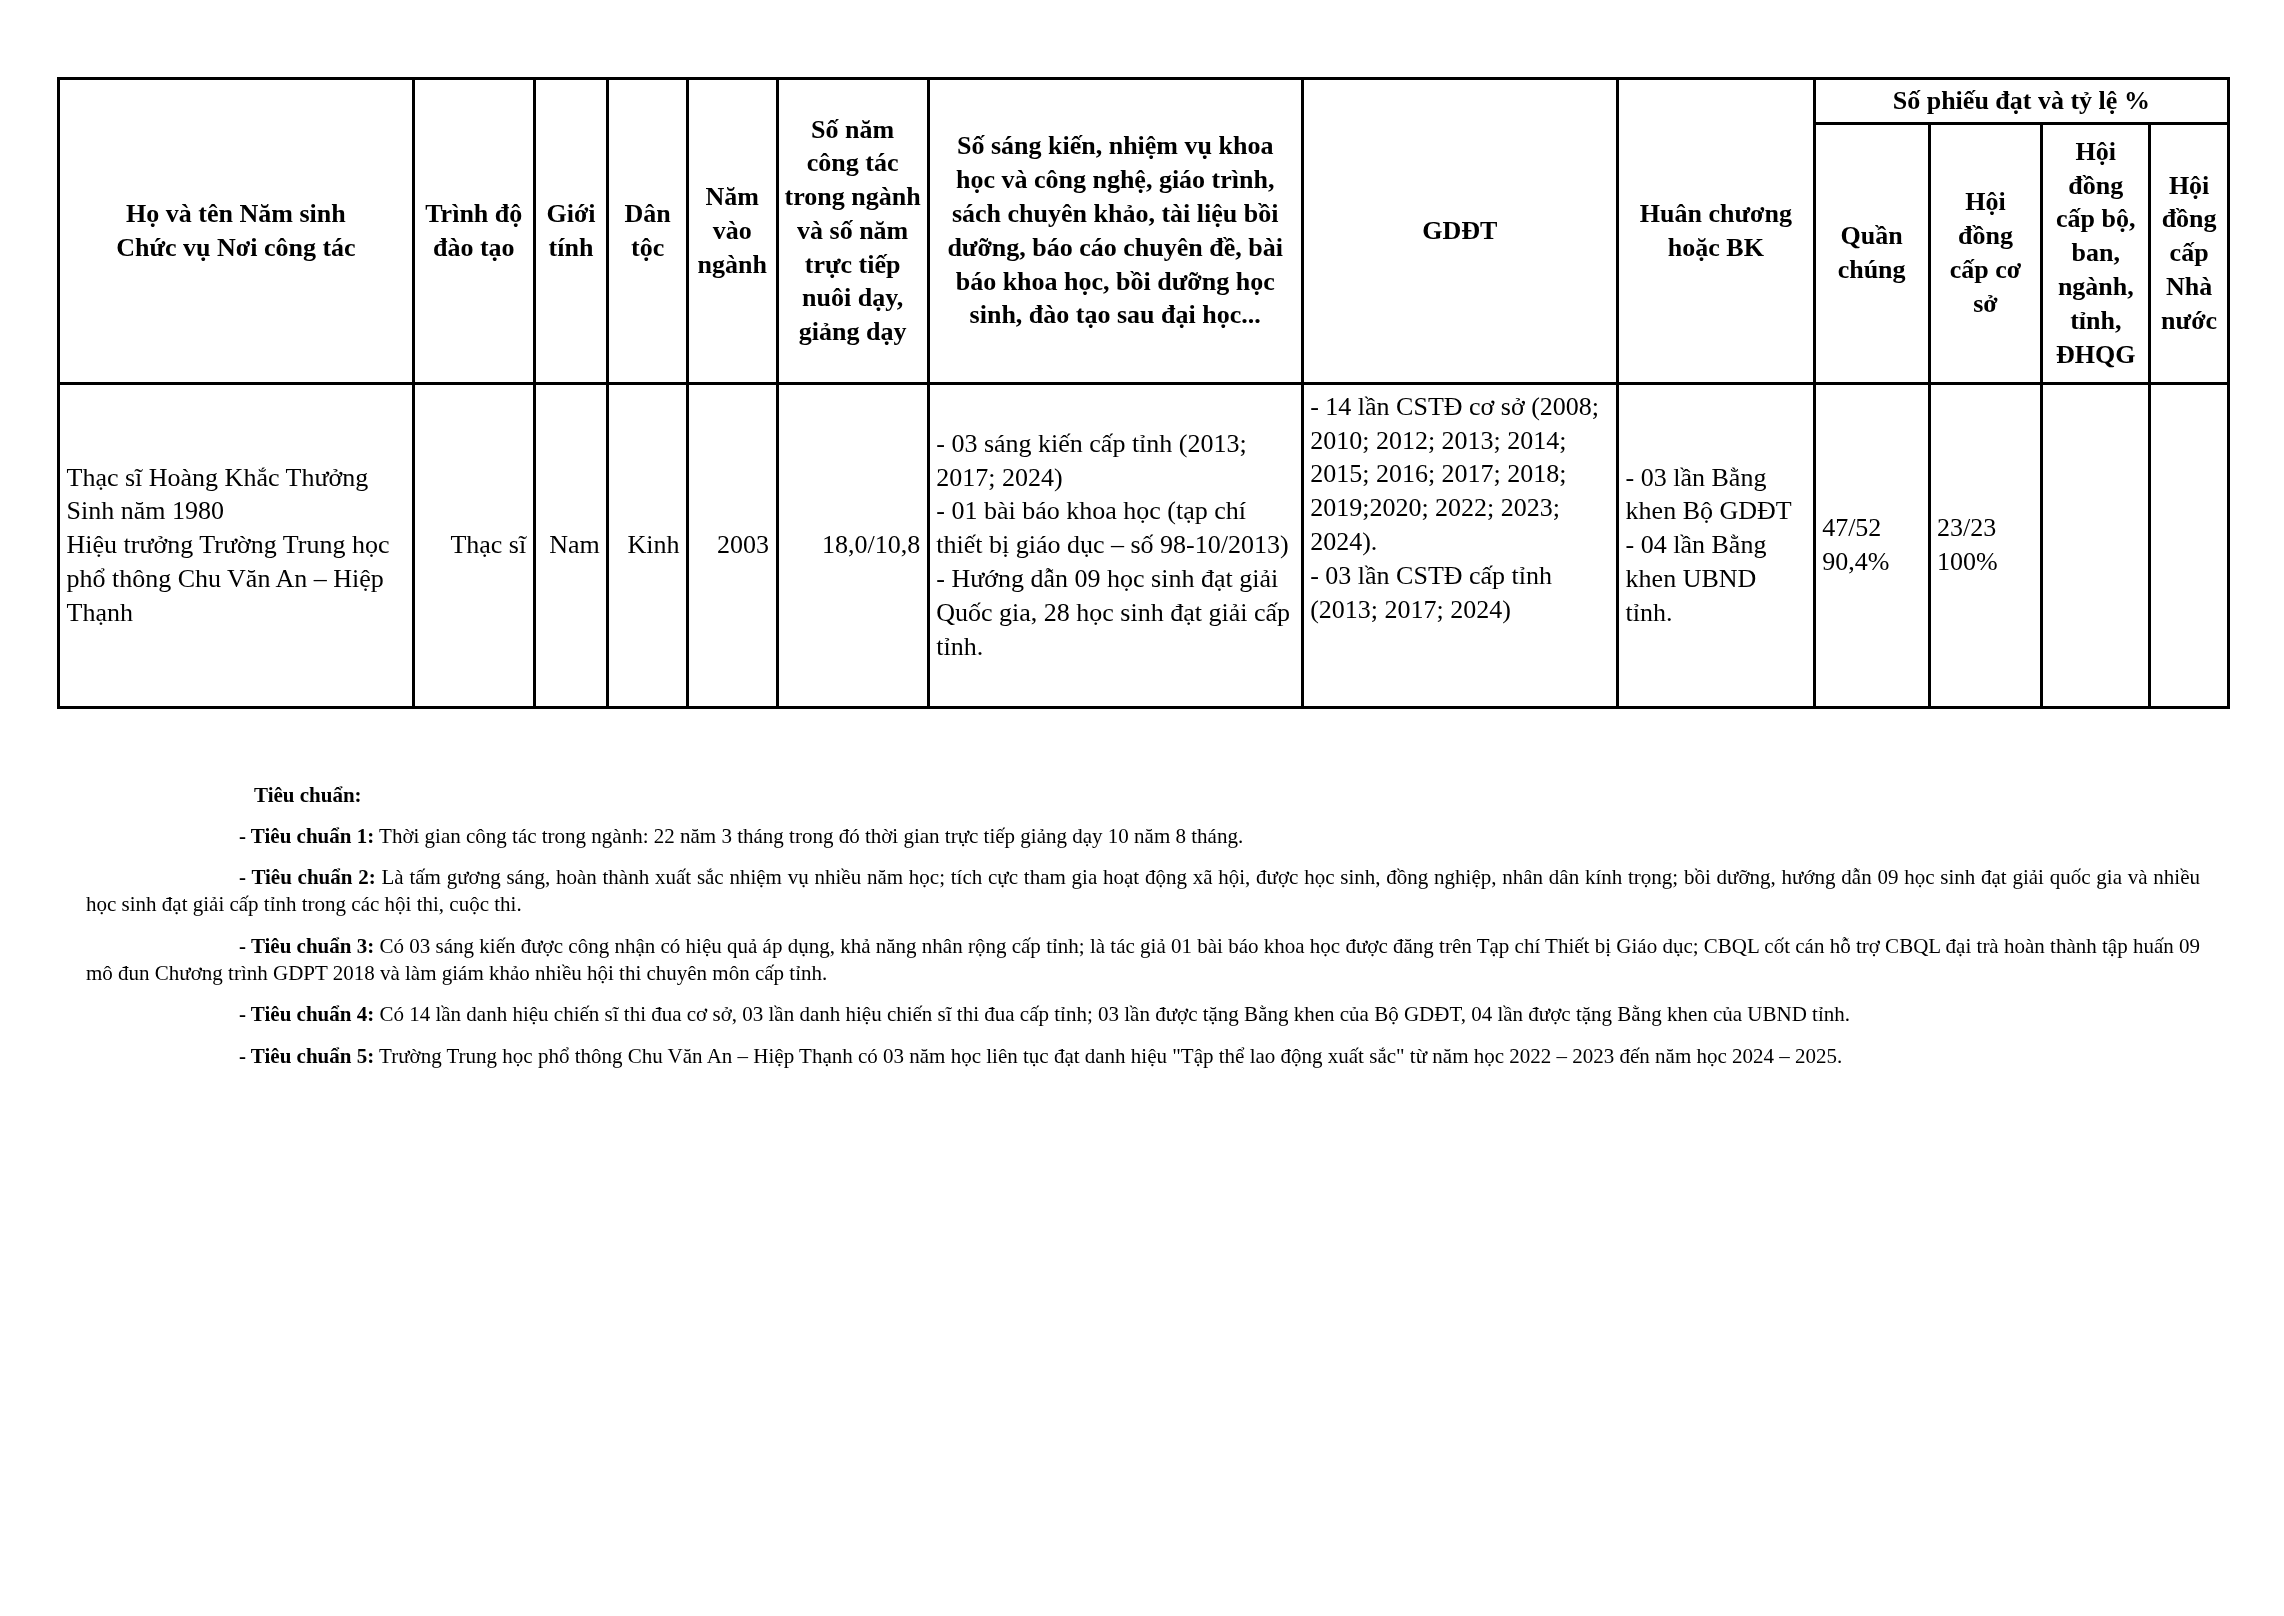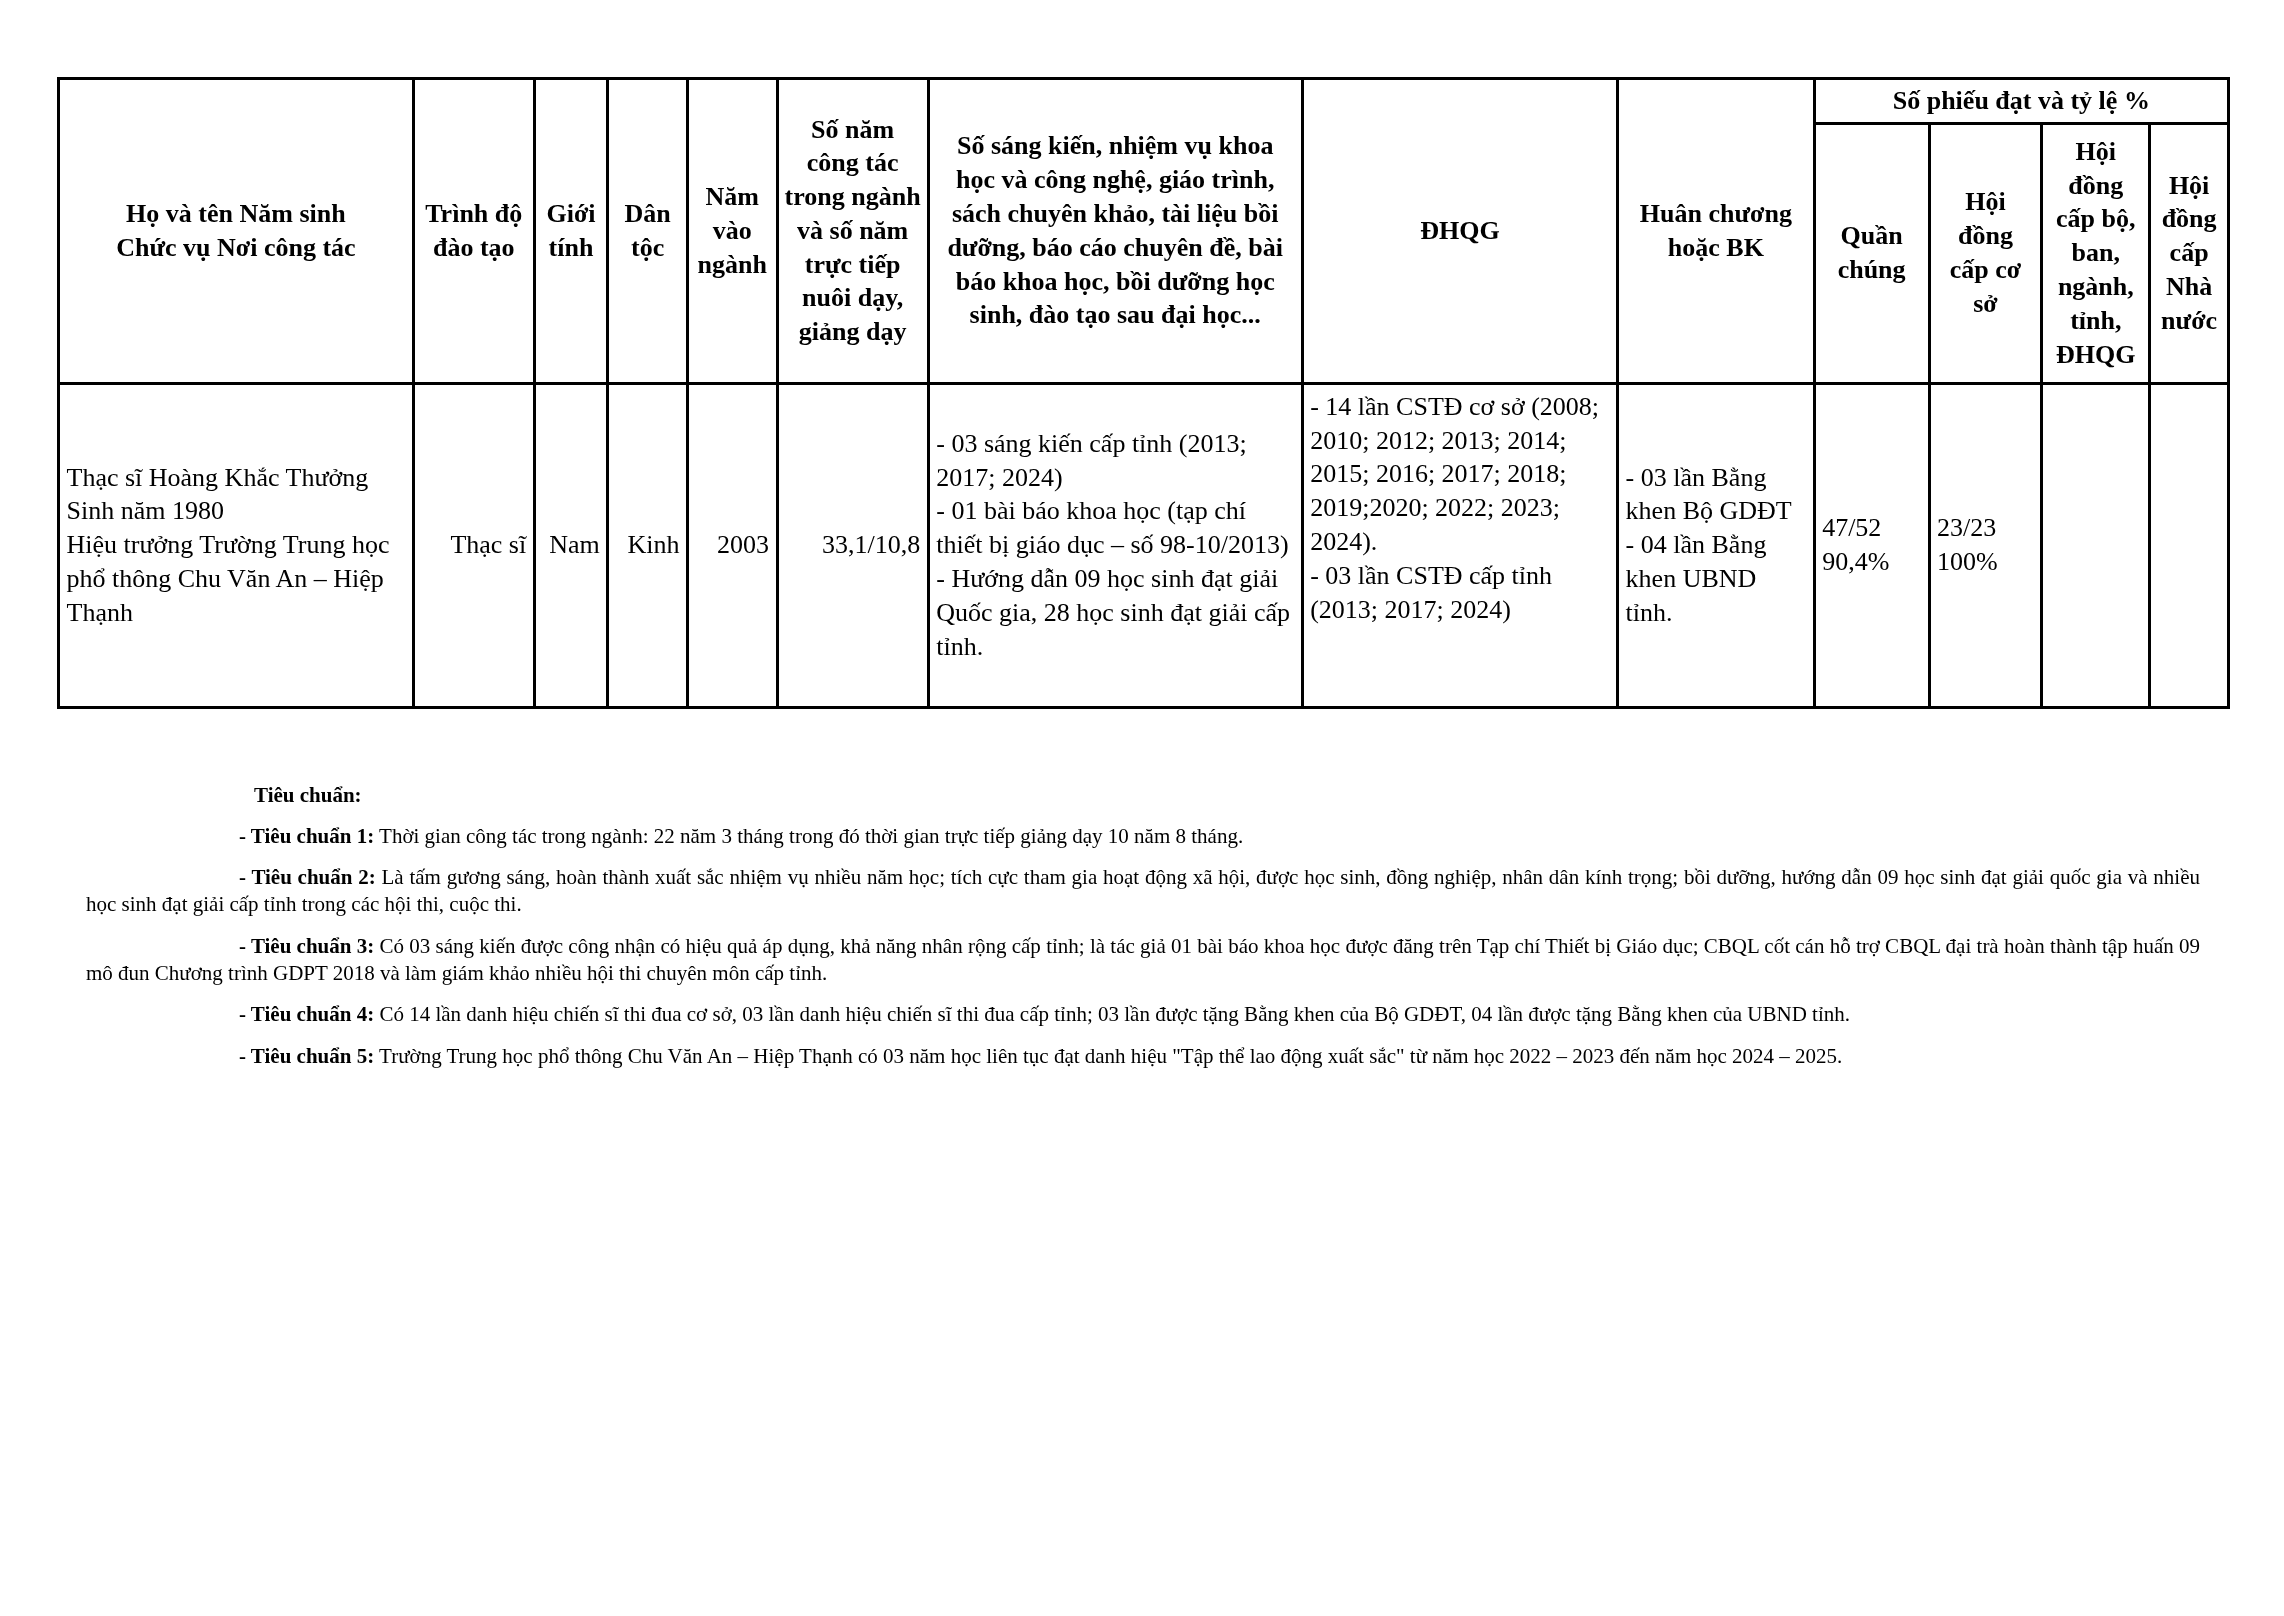--- a/index.html
+++ b/index.html
@@ -87,39 +87,39 @@
     <tbody>
         <tr class="grouprow">
       <th rowspan="2" class="pre">Họ và tên Năm sinh
 Chức vụ Nơi công tác</th>
       <th rowspan="2">Trình độ đào tạo</th>
       <th rowspan="2">Giới tính</th>
       <th rowspan="2">Dân tộc</th>
       <th rowspan="2">Năm vào ngành</th>
       <th rowspan="2">Số năm công tác trong ngành và số năm trực tiếp nuôi dạy, giảng dạy</th>
       <th rowspan="2">Số sáng kiến, nhiệm vụ khoa học và công nghệ, giáo trình, sách chuyên khảo, tài liệu bồi dưỡng, báo cáo chuyên đề, bài báo khoa học, bồi dưỡng học sinh, đào tạo sau đại học...</th>
-      <th rowspan="2">ĐHQG</th>
+      <th rowspan="2">GDĐT</th>
       <th rowspan="2">Huân chương hoặc BK</th>
       <th colspan="4">Số phiếu đạt và tỷ lệ %</th>
     </tr>
     <tr class="headrow">
       <th>Quần chúng</th>
       <th>Hội đồng cấp cơ sở</th>
       <th>Hội đồng cấp bộ, ban, ngành, tỉnh, ĐHQG</th>
       <th>Hội đồng cấp Nhà nước</th>
     </tr>
     <tr class="datarow">
       <td class="pre tleft">Thạc sĩ Hoàng Khắc Thưởng
 Sinh năm 1980
 Hiệu trưởng Trường Trung học phổ thông Chu Văn An – Hiệp Thạnh</td>
       <td class="tcenter">Thạc sĩ</td>
       <td class="tcenter">Nam</td>
       <td class="tcenter">Kinh</td>
       <td class="tcenter">2003</td>
-      <td class="tcenter">33,1/10,8</td>
+      <td class="tcenter">18,0/10,8</td>
       <td class="pre tleft">- 03 sáng kiến cấp tỉnh (2013; 2017; 2024)
 - 01 bài báo khoa học (tạp chí thiết bị giáo dục – số 98-10/2013)
 - Hướng dẫn 09 học sinh đạt giải Quốc gia, 28 học sinh đạt giải cấp tỉnh.</td>
       <td class="pre tleft vtop">- 14 lần CSTĐ cơ sở (2008; 2010; 2012; 2013; 2014; 2015; 2016; 2017; 2018; 2019;2020; 2022; 2023; 2024).
 - 03 lần CSTĐ cấp tỉnh (2013; 2017; 2024)</td>
       <td class="pre tleft">- 03 lần Bằng khen Bộ GDĐT
 - 04 lần Bằng khen UBND tỉnh.</td>
       <td class="pre tleft">47/52
 90,4%</td>
       <td class="pre tleft">23/23

